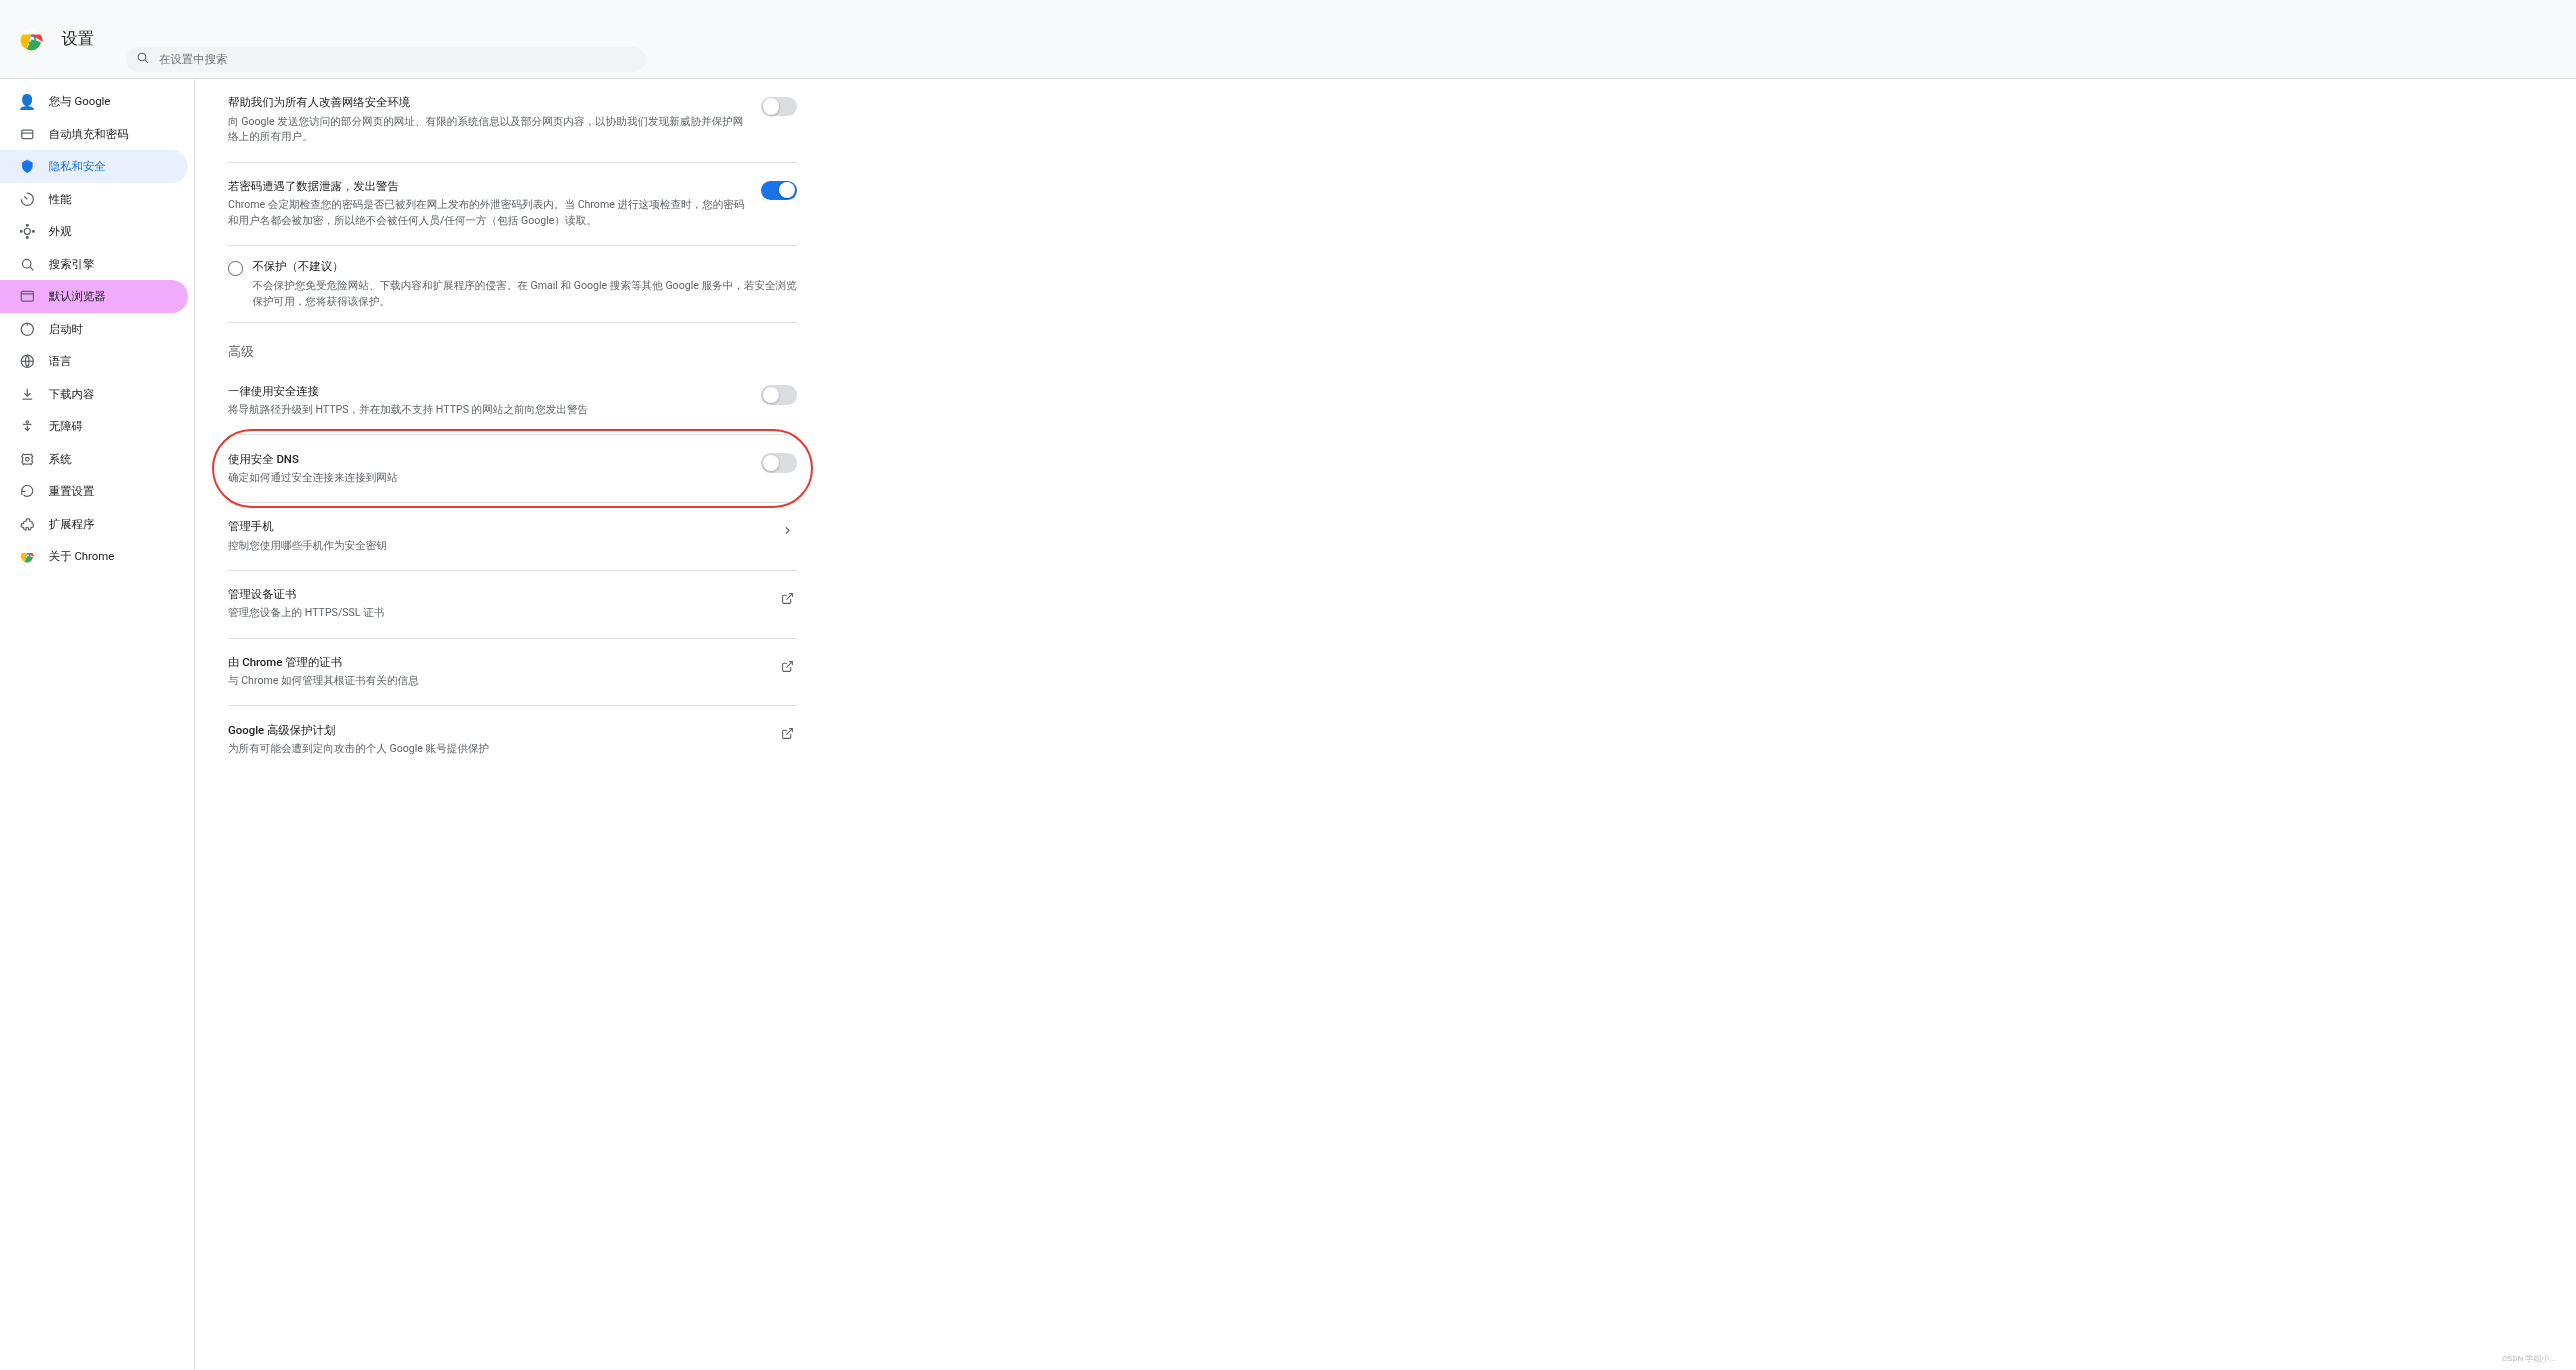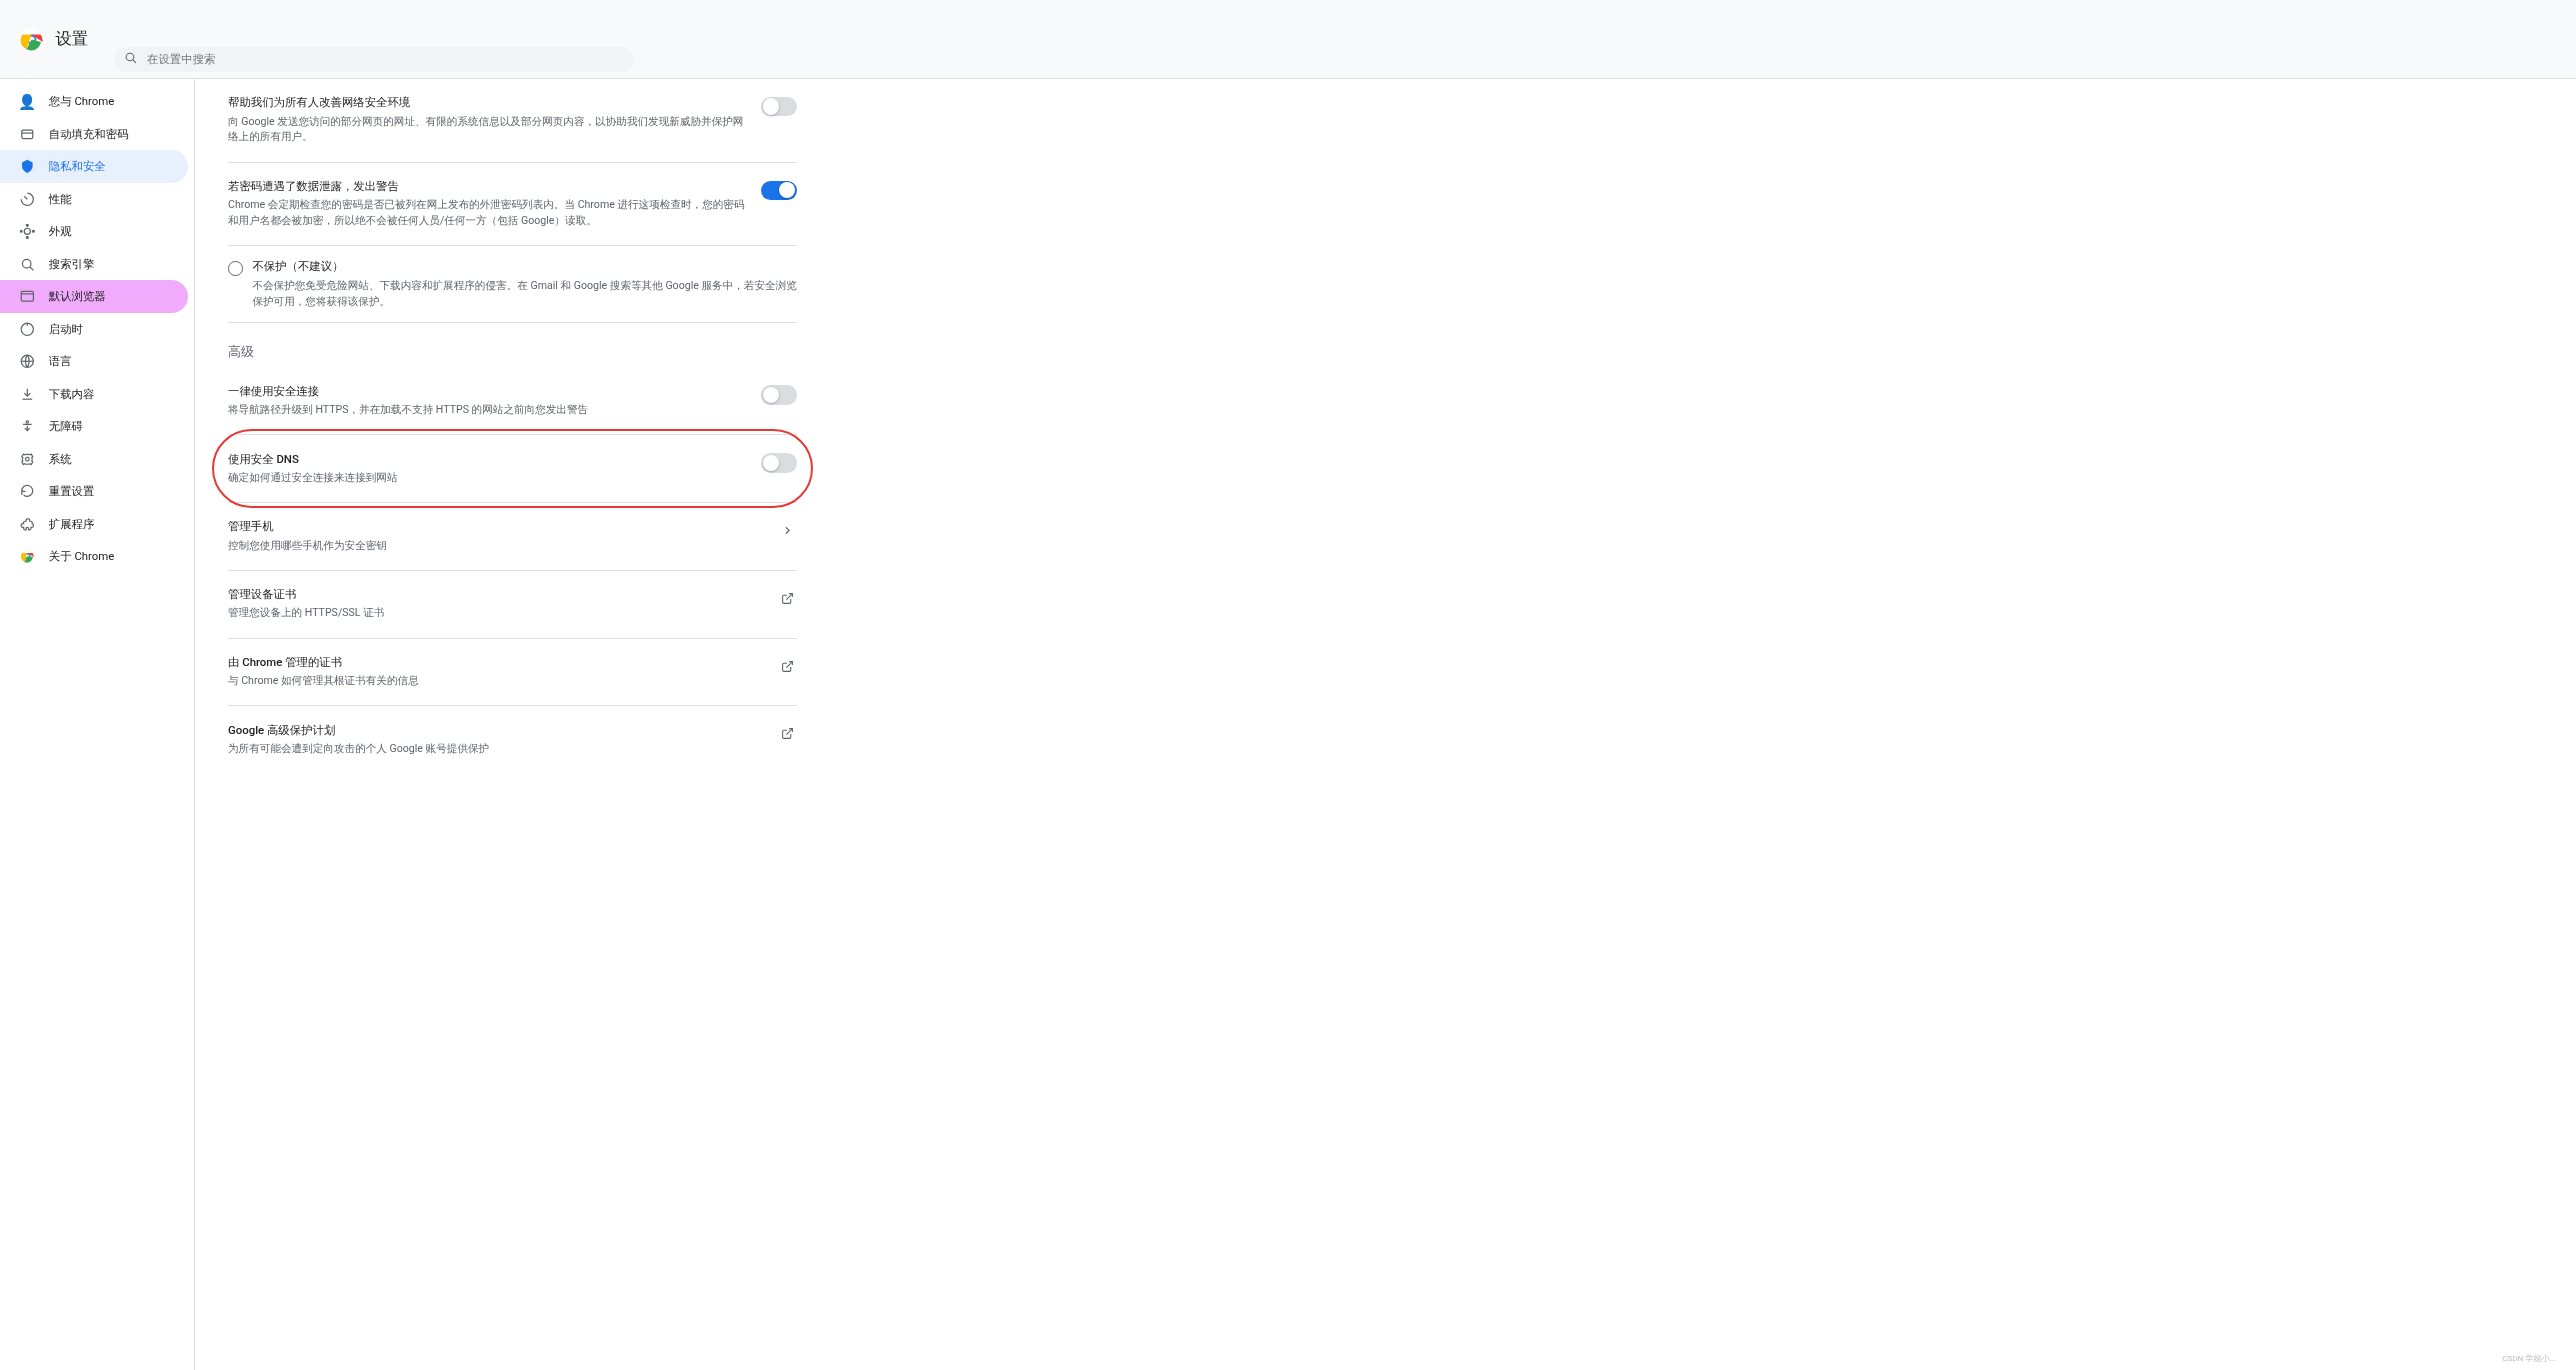--- a/index.html
+++ b/index.html
@@ -13,21 +13,21 @@
       height: 100vh;
       overflow: hidden;
     }
     
     .top-bar {
       display: flex;
       align-items: center;
       padding: 6.5px 19.5px;
       border-bottom: 0.8px solid #e0e0e0;
       background: #f8f9fa;
-      gap: 13px;
+      gap: 19px;
       min-height: 46px;
     }
     .chrome-logo {
       width: 23px;
       height: 23px;
       flex-shrink: 0;
     }
     .page-title-text {
       font-size: 16.3px;
       font-weight: 500;
@@ -256,21 +256,21 @@
     </span>
     <input type="text" class="search-input" placeholder="在设置中搜索" style="">
   </div>
 </div>
 
 <div class="main-layout">
 
   <nav class="sidebar">
     <div class="sidebar-item">
       <span class="icon">👤</span>
-      <span class="sidebar-label">您与 Chrome</span>
+      <span class="sidebar-label">您与 Google</span>
     </div>
     <div class="sidebar-item">
       <span class="icon">
         <svg width="14.6" height="14.6" viewBox="0 0 24 24" fill="none" stroke="#5f6368" stroke-width="2">
             <rect x="3" y="5" width="18" height="14" rx="2"></rect>
             <line x1="3" y1="10" x2="21" y2="10"></line>
           </svg>
       </span>
       <span class="sidebar-label">自动填充和密码</span>
     </div>

